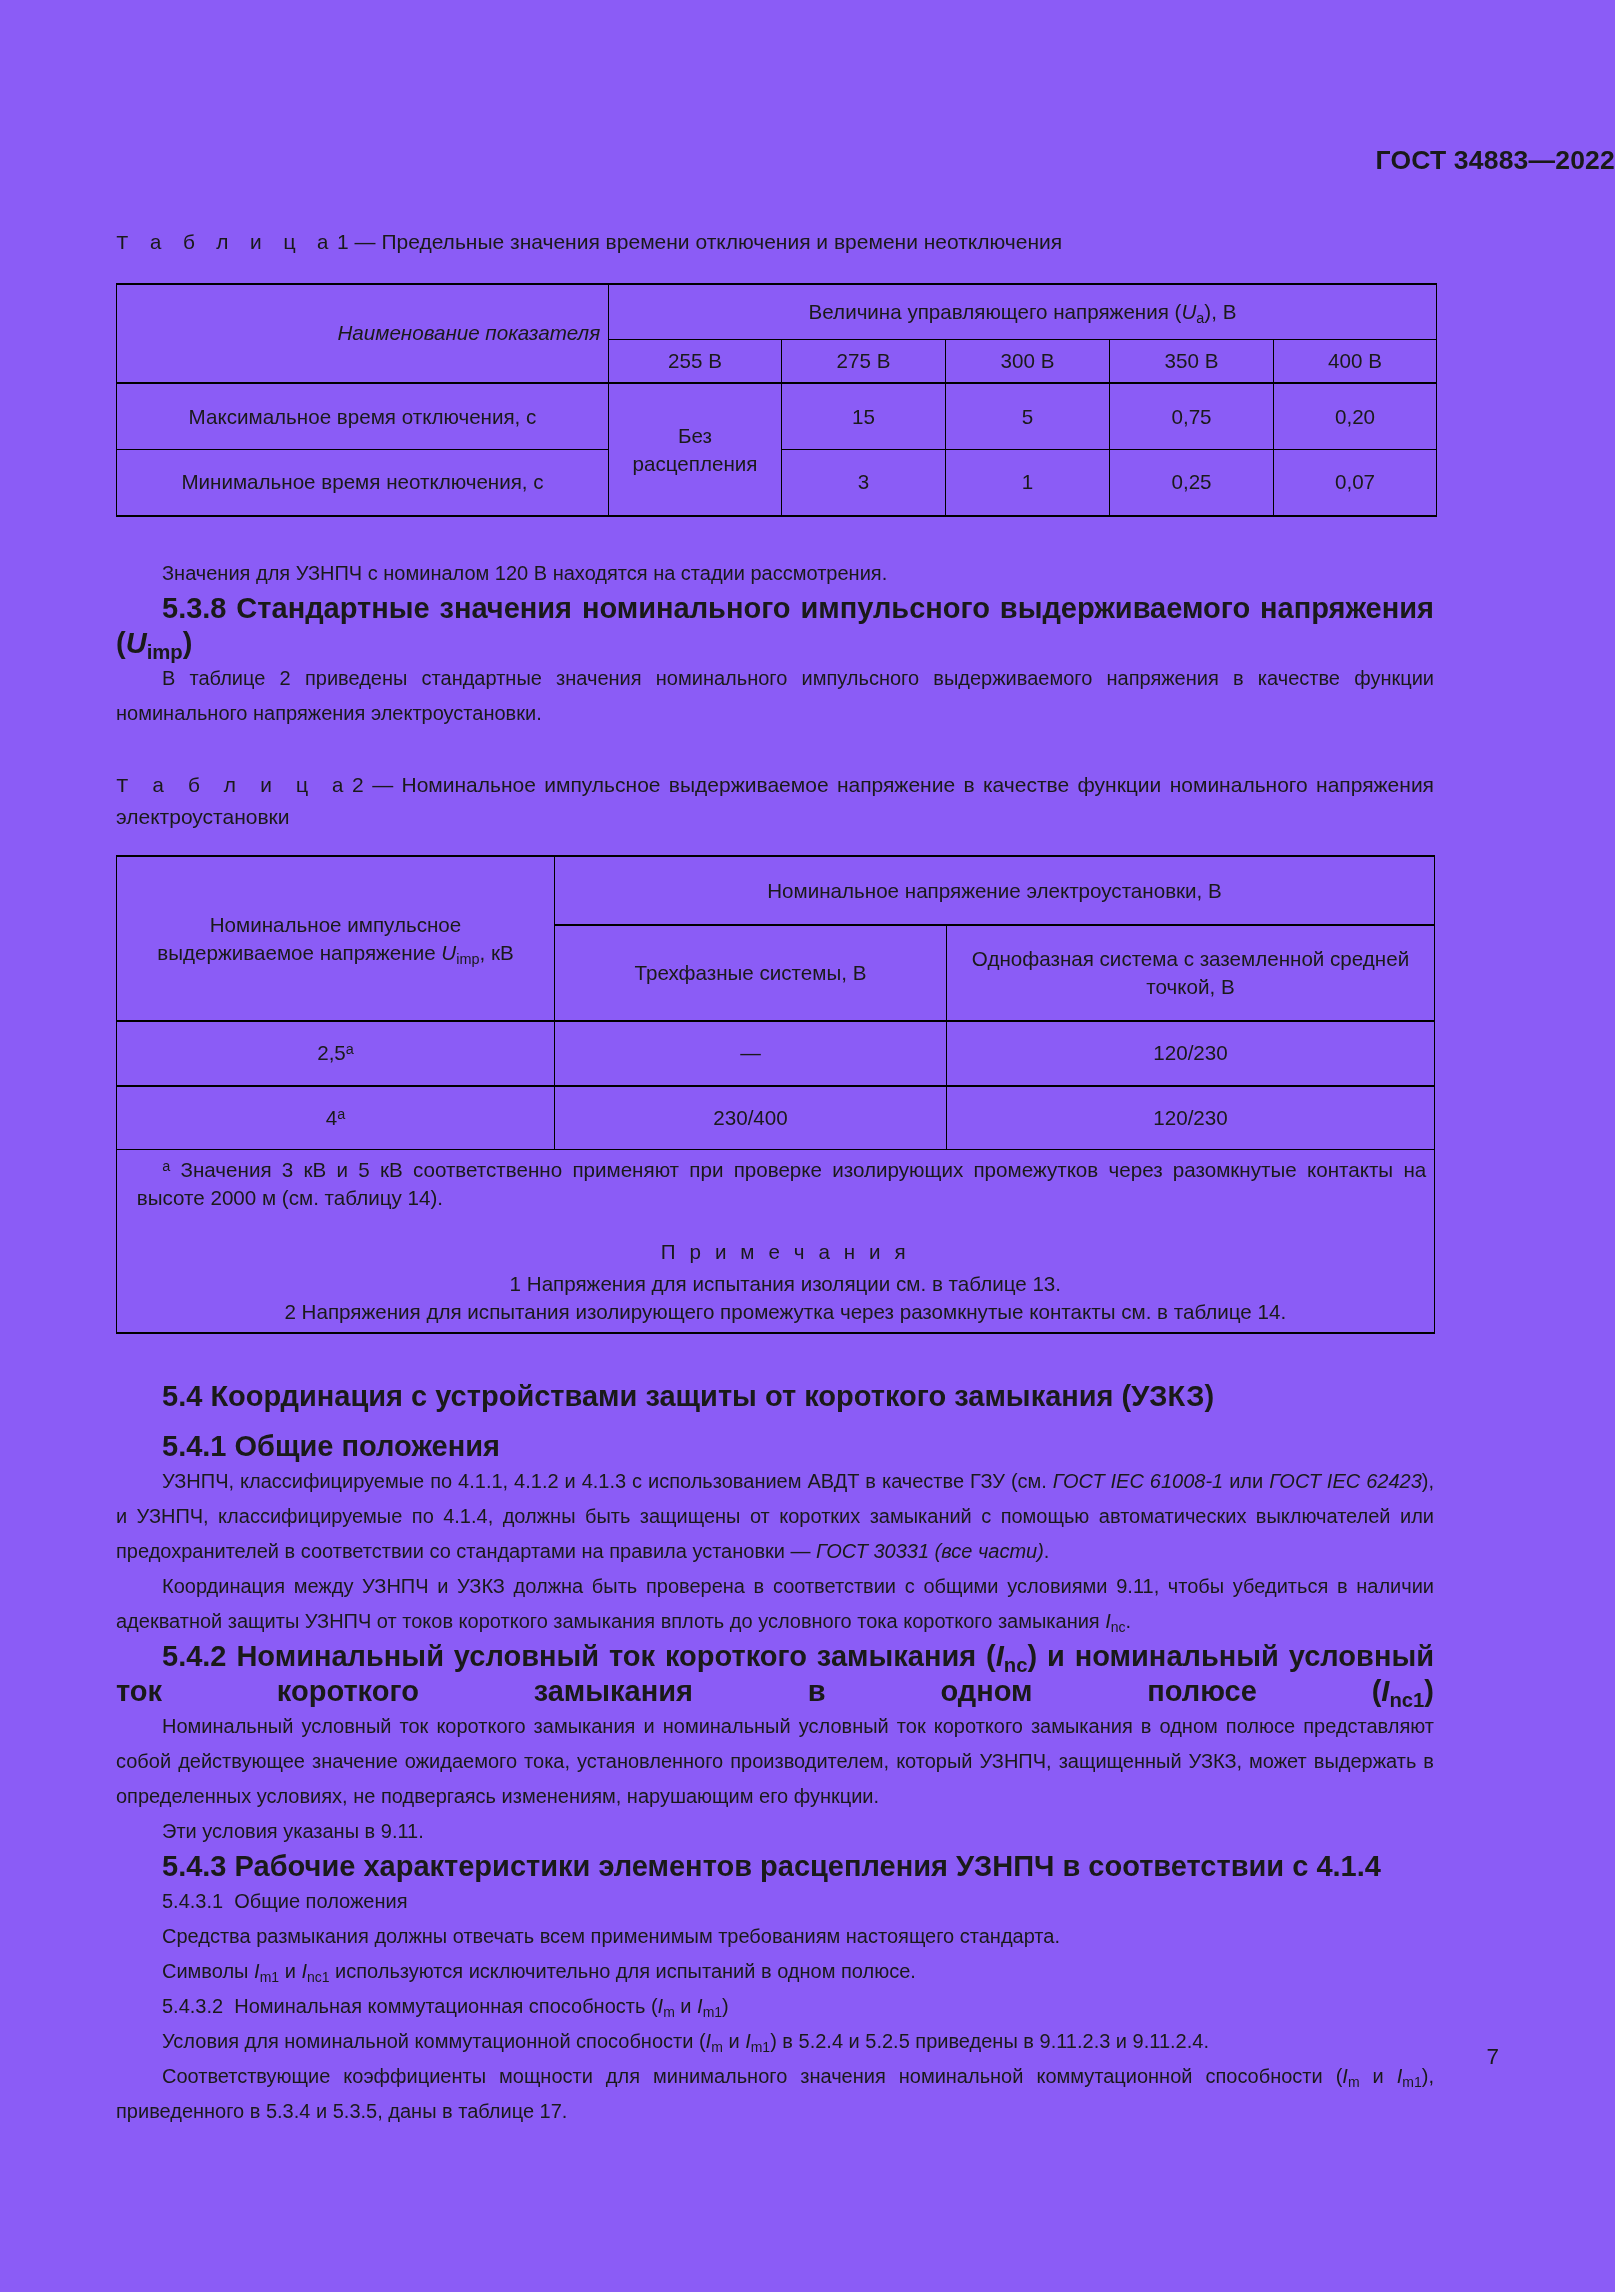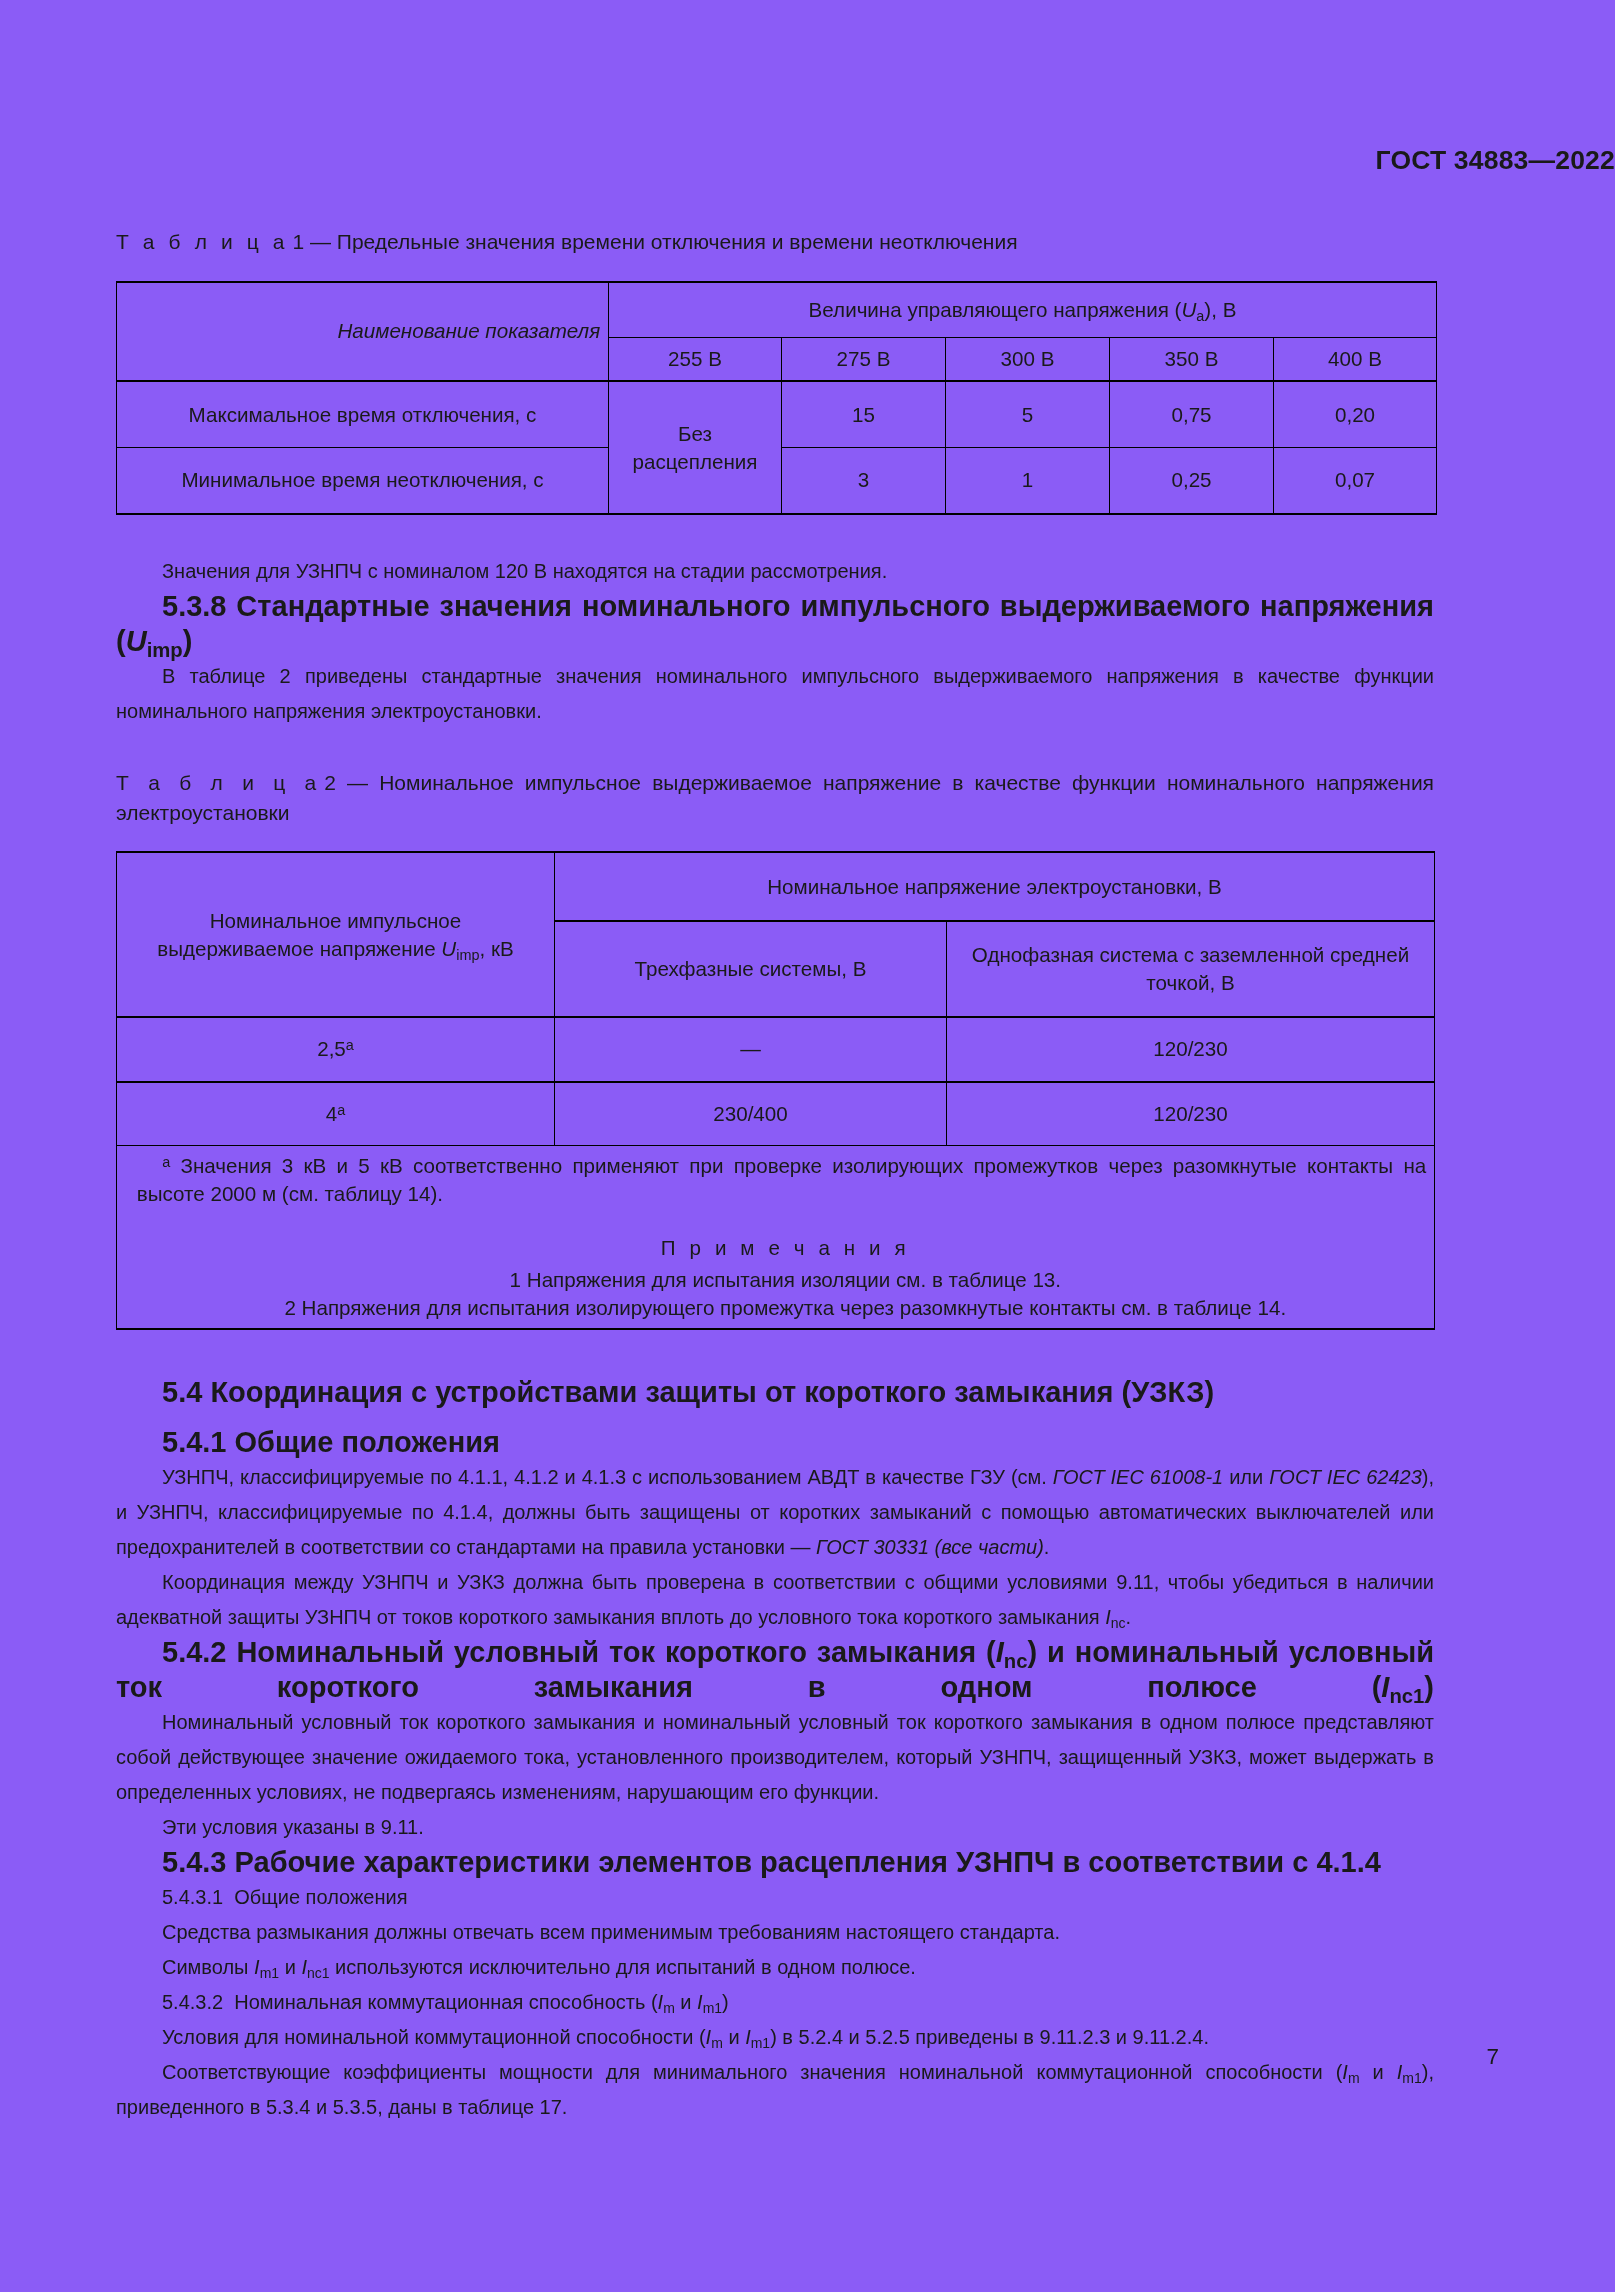--- a/index.html
+++ b/index.html
@@ -41,20 +41,21 @@
 
   
   .table-caption {
     font-size: 21px;
     line-height: 30px;
     text-align: justify;
     margin: 0;
   }
   .table-caption .tword {
     letter-spacing: 4.1px;
+    font-family: Liberation Mono, monospace;
   }
   .table-caption .tnum {
     letter-spacing: 0;
     margin-left: 3.9px;
   }
 
   
   p.body {
     font-size: 20px;
     line-height: 35px;

